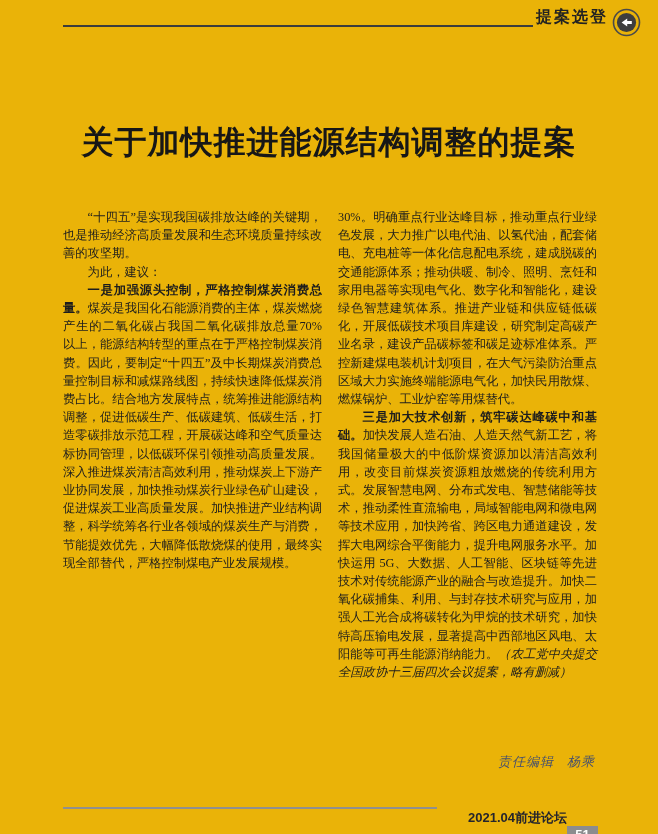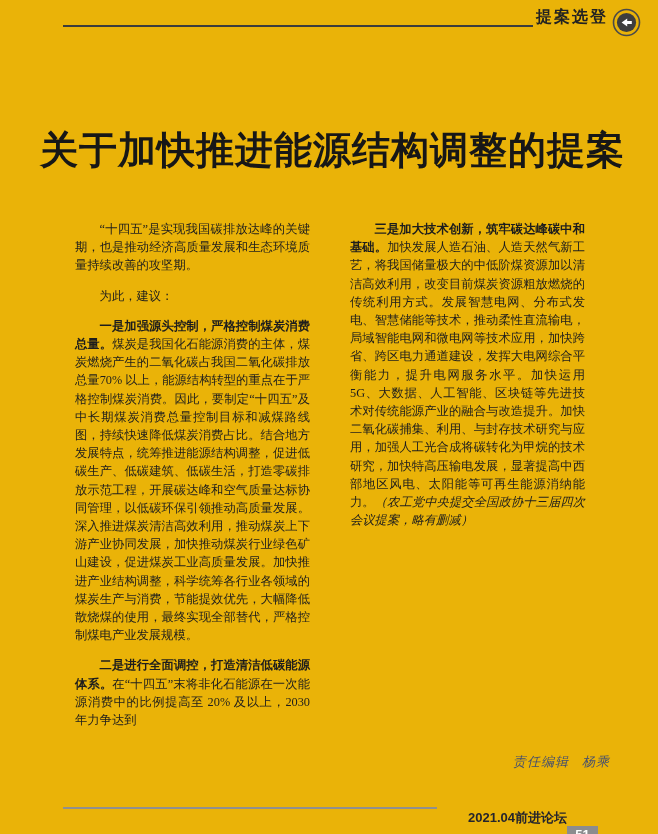--- a/index.html
+++ b/index.html
@@ -16,48 +16,48 @@
     position:absolute; top:7px; left:536px;
     font-family:"Liberation Sans","DejaVu Sans",sans-serif;
     font-weight:700; font-size:16px; letter-spacing:2px; color:#222;
   }
   .header-icon { position:absolute; top:8px; left:612px; width:29px; height:29px; }
 
   
   .title {
     position:absolute; top:100px; left:40px; width:578px; text-align:center;
     font-family:"Liberation Sans","DejaVu Sans",sans-serif;
-    font-weight:700; font-size:38px; letter-spacing:1px; color:#171717;
+    font-weight:700; font-size:32px; letter-spacing:1px; color:#171717;
     white-space:nowrap;
   }
   .author {
     position:absolute; top:160px; left:40px; width:578px; text-align:center;
     font-family:"Liberation Sans","DejaVu Sans",sans-serif;
     font-weight:700; font-size:14px; color:#222;
   }
 
   
   .col {
     position:absolute; top:208px; width:259px;
     font-size:12.3px; line-height:18.2px; text-align:justify;
     color:#1d1d1d;
   }
   .col-left  { left:63px; }
   .col-right { left:338px; }
-  .para { margin:12px; text-indent:2em; }
+  .para { margin:0; text-indent:2em; }
   .para.flush { text-indent:0; }
   .lead {
     font-family:"Liberation Sans","DejaVu Sans",sans-serif;
     font-weight:700;
   }
   .note { font-style:italic; }
 
   
   .editor {
-    position:absolute; top:753px; left:358px; width:252px;
+    position:absolute; top:753px; left:343px; width:252px;
     text-align:right; font-style:italic; font-size:13px;
     letter-spacing:1px; color:#46506e;
   }
   .editor .gap { display:inline-block; width:1em; }
 
   
   .footer-rule { position:absolute; top:807px; left:63px; width:374px; height:2px; background:#909090; }
   .footer {
     position:absolute; top:791px; left:437px; width:161px;
     display:flex; align-items:center; justify-content:flex-end; 
@@ -83,24 +83,24 @@
       <path d="M9.6 14.5 l5.6 -4 v2.5 h4.6 v3 h-4.6 v2.5 z" fill="#ffffff"></path>
     </svg>
   </div>
 
   <h1 class="title">关于加快推进能源结构调整的提案</h1>
 
   <div class="col col-left">
     <p class="para"><span>“十四五”是实现我国碳排放达峰的关键期，也是推动经济高质量发展和生态环境质量持续改善的攻坚期。</span></p>
     <p class="para"><span>为此，建议：</span></p>
     <p class="para"><span class="lead">一是加强源头控制，严格控制煤炭消费总量。</span><span>煤炭是我国化石能源消费的主体，煤炭燃烧产生的二氧化碳占我国二氧化碳排放总量70% 以上，能源结构转型的重点在于严格控制煤炭消费。因此，要制定“十四五”及中长期煤炭消费总量控制目标和减煤路线图，持续快速降低煤炭消费占比。结合地方发展特点，统筹推进能源结构调整，促进低碳生产、低碳建筑、低碳生活，打造零碳排放示范工程，开展碳达峰和空气质量达标协同管理，以低碳环保引领推动高质量发展。深入推进煤炭清洁高效利用，推动煤炭上下游产业协同发展，加快推动煤炭行业绿色矿山建设，促进煤炭工业高质量发展。加快推进产业结构调整，科学统筹各行业各领域的煤炭生产与消费，节能提效优先，大幅降低散烧煤的使用，最终实现全部替代，严格控制煤电产业发展规模。</span></p>
-    <p class="para"><span class="lead">二是进行全面调控，打造清洁低碳能源体系。</span><span>在“十四五”末将非化石能源在一次能源消费中的比例提高至 20% 及以上，2030 年力争达到</span></p>
   </div>
 
   <div class="col col-right">
+    <p class="para flush"><span>30%。明确重点行业达峰目标，推动重点行业绿色发展，大力推广以电代油、以氢代油，配套储电、充电桩等一体化信息配电系统，建成脱碳的交通能源体系；推动供暖、制冷、照明、烹饪和家用电器等实现电气化、数字化和智能化，建设绿色智慧建筑体系。推进产业链和供应链低碳化，开展低碳技术项目库建设，研究制定高碳产业名录，建设产品碳标签和碳足迹标准体系。严控新建煤电装机计划项目，在大气污染防治重点区域大力实施终端能源电气化，加快民用散煤、燃煤锅炉、工业炉窑等用煤替代。</span></p>
     <p class="para"><span class="lead">三是加大技术创新，筑牢碳达峰碳中和基础。</span><span>加快发展人造石油、人造天然气新工艺，将我国储量极大的中低阶煤资源加以清洁高效利用，改变目前煤炭资源粗放燃烧的传统利用方式。发展智慧电网、分布式发电、智慧储能等技术，推动柔性直流输电，局域智能电网和微电网等技术应用，加快跨省、跨区电力通道建设，发挥大电网综合平衡能力，提升电网服务水平。加快运用 5G、大数据、人工智能、区块链等先进技术对传统能源产业的融合与改造提升。加快二氧化碳捕集、利用、与封存技术研究与应用，加强人工光合成将碳转化为甲烷的技术研究，加快特高压输电发展，显著提高中西部地区风电、太阳能等可再生能源消纳能力。</span><span class="note">（农工党中央提交全国政协十三届四次会议提案，略有删减）</span></p>
   </div>
 
   <div class="editor">
     <span>责任编辑</span><span class="gap"></span><span>杨乘</span>
   </div>
 
   <div class="footer-rule"></div>
   <div class="footer">
     <span>2021.04</span>

